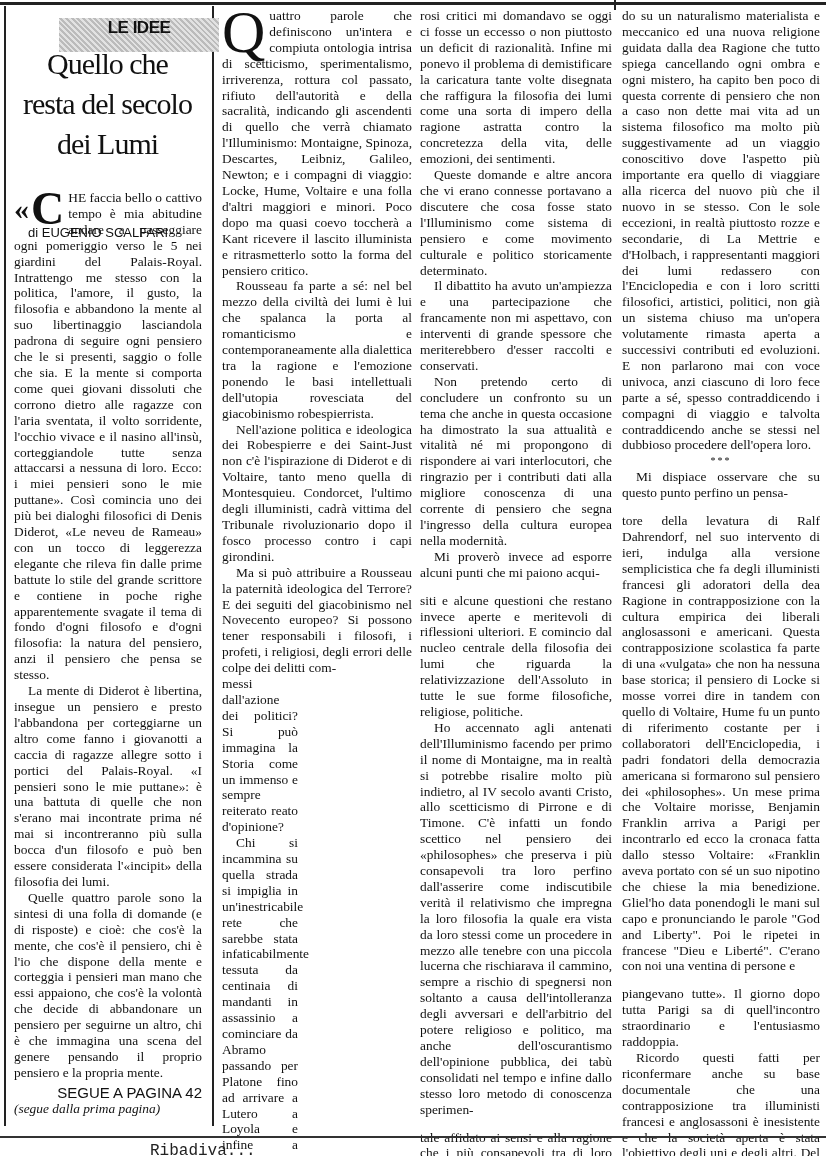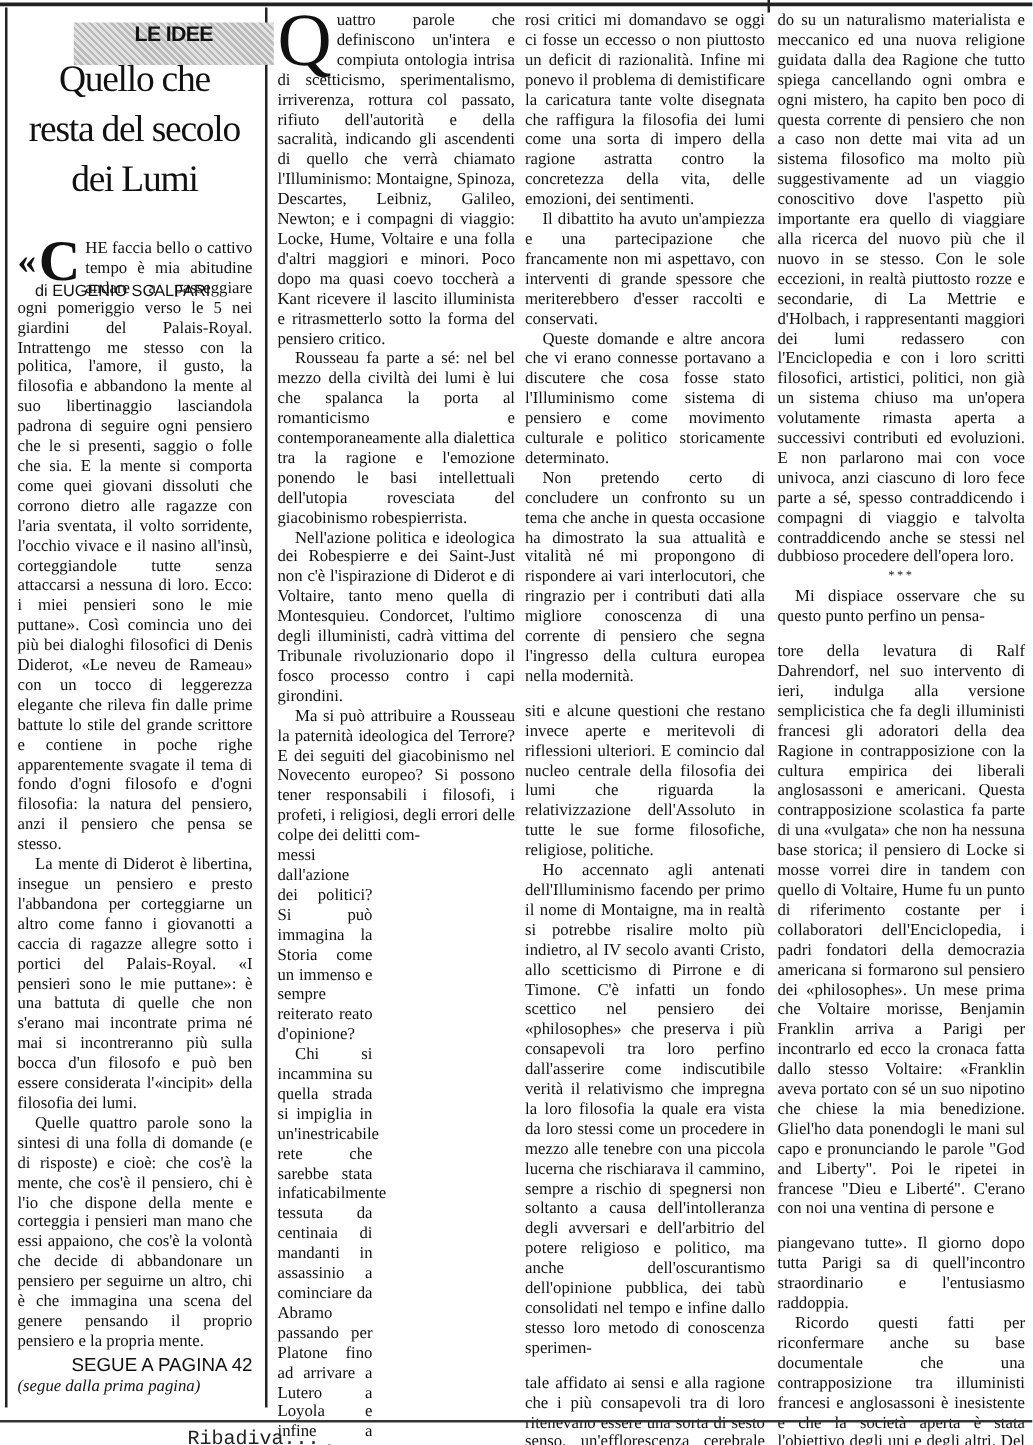--- a/index.html
+++ b/index.html
@@ -55,23 +55,24 @@
   <p>Rousseau fa parte a sé: nel bel mezzo della civiltà dei lumi è lui che spalanca la porta al romanticismo e contemporaneamente alla dialettica tra la ragione e l'emozione ponendo le basi intellettuali dell'utopia rovesciata del giacobinismo robespierrista.</p>
   <p>Nell'azione politica e ideologica dei Robespierre e dei Saint-Just non c'è l'ispirazione di Diderot e di Voltaire, tanto meno quella di Montesquieu. Condorcet, l'ultimo degli illuministi, cadrà vittima del Tribunale rivoluzionario dopo il fosco processo contro i capi girondini.</p>
   <p>Ma si può attribuire a Rousseau la paternità ideologica del Terrore? E dei seguiti del giacobinismo nel Novecento europeo? Si possono tener responsabili i filosofi, i profeti, i religiosi, degli errori delle colpe dei delitti com-</p>
   <p class="noind narrow">messi dall'azione dei politici? Si può immagina la Storia come un immenso e sempre reiterato reato d'opinione?</p>
   <p class="narrow">Chi si incammina su quella strada si impiglia in un'inestricabile rete che sarebbe stata infaticabilmente tessuta da centinaia di mandanti in assassinio a cominciare da Abramo passando per Platone fino ad arrivare a Lutero a Loyola e infine a Nietzsche. Ma questa non è la storia delle idee</p>
 
 </div>
 
 <div class="col c3">
   <p class="noind">rosi critici mi domandavo se oggi ci fosse un eccesso o non piuttosto un deficit di razionalità. Infine mi ponevo il problema di demistificare la caricatura tante volte disegnata che raffigura la filosofia dei lumi come una sorta di impero della ragione astratta contro la concretezza della vita, delle emozioni, dei sentimenti.</p>
+  <p>Queste domande e altre ancora che vi erano connesse portavano a discutere che cosa fosse stato l'Illuminismo come sistema di pensiero e come movimento culturale e politico storicamente determinato.</p>
   <p>Il dibattito ha avuto un'ampiezza e una partecipazione che francamente non mi aspettavo, con interventi di grande spessore che meriterebbero d'esser raccolti e conservati.</p>
-  <p>Queste domande e altre ancora che vi erano connesse portavano a discutere che cosa fosse stato l'Illuminismo come sistema di pensiero e come movimento culturale e politico storicamente determinato.</p>
   <p>Non pretendo certo di concludere un confronto su un tema che anche in questa occasione ha dimostrato la sua attualità e vitalità né mi propongono di rispondere ai vari interlocutori, che ringrazio per i contributi dati alla migliore conoscenza di una corrente di pensiero che segna l'ingresso della cultura europea nella modernità.</p>
+  <p>Mi proverò invece ad esporre alcuni punti che mi paiono acqui-</p>
   <div class="gap"></div>
   <p class="noind">siti e alcune questioni che restano invece aperte e meritevoli di riflessioni ulteriori. E comincio dal nucleo centrale della filosofia dei lumi che riguarda la relativizzazione dell'Assoluto in tutte le sue forme filosofiche, religiose, politiche.</p>
   <p>Ho accennato agli antenati dell'Illuminismo facendo per primo il nome di Montaigne, ma in realtà si potrebbe risalire molto più indietro, al IV secolo avanti Cristo, allo scetticismo di Pirrone e di Timone. C'è infatti un fondo scettico nel pensiero dei «philosophes» che preserva i più consapevoli tra loro perfino dall'asserire come indiscutibile verità il relativismo che impregna la loro filosofia la quale era vista da loro stessi come un procedere in mezzo alle tenebre con una piccola lucerna che rischiarava il cammino, sempre a rischio di spegnersi non soltanto a causa dell'intolleranza degli avversari e dell'arbitrio del potere religioso e politico, ma anche dell'oscurantismo dell'opinione pubblica, dei tabù consolidati nel tempo e infine dallo stesso loro metodo di conoscenza sperimen-</p>
   <div class="gap"></div>
   <p class="noind">tale affidato ai sensi e alla ragione che i più consapevoli tra di loro ritenevano essere una sorta di sesto senso, un'efflorescenza cerebrale che subiva i mutamenti dell'organo che la emanava ed era quindi ben lontana dall'essere quello strumento perfetto capace di scoprire a colpo sicuro le regole auree che governano l'universo, la natura e l'azione dei viventi.</p>
 
 </div>
 
 <div class="col c4">
   <p class="noind">do su un naturalismo materialista e meccanico ed una nuova religione guidata dalla dea Ragione che tutto spiega cancellando ogni ombra e ogni mistero, ha capito ben poco di questa corrente di pensiero che non a caso non dette mai vita ad un sistema filosofico ma molto più suggestivamente ad un viaggio conoscitivo dove l'aspetto più importante era quello di viaggiare alla ricerca del nuovo più che il nuovo in se stesso. Con le sole eccezioni, in realtà piuttosto rozze e secondarie, di La Mettrie e d'Holbach, i rappresentanti maggiori dei lumi redassero con l'Enciclopedia e con i loro scritti filosofici, artistici, politici, non già un sistema chiuso ma un'opera volutamente rimasta aperta a successivi contributi ed evoluzioni. E non parlarono mai con voce univoca, anzi ciascuno di loro fece parte a sé, spesso contraddicendo i compagni di viaggio e talvolta contraddicendo anche se stessi nel dubbioso procedere dell'opera loro.</p>

